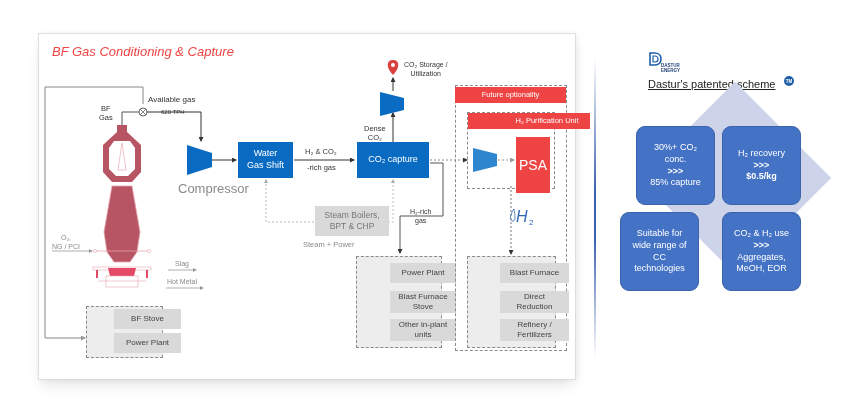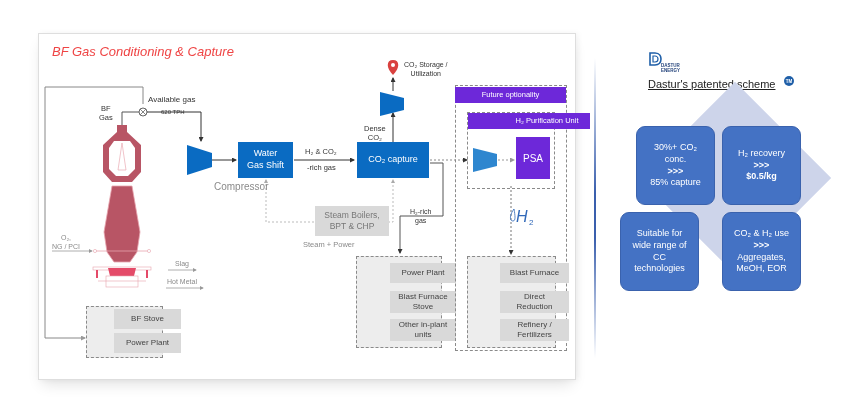--- a/index.html
+++ b/index.html
@@ -4,21 +4,21 @@
 <style>
   html,body{margin:0;padding:0;background:#fff;}
   body{width:858px;height:407px;position:relative;overflow:hidden;font-family:"Liberation Sans",sans-serif;}
   .abs{position:absolute;}
   .slide{position:absolute;left:38px;top:33px;width:536px;height:345px;background:#fff;border:1px solid #dedede;box-shadow:0 8px 14px -4px rgba(0,0,0,0.12),2px 0 6px rgba(0,0,0,0.05);}
   .slide-title{position:absolute;left:52px;top:44px;font-size:13px;font-style:italic;color:#ef4444;}
   svg.flow{position:absolute;left:0;top:0;}
   .lbl{position:absolute;font-size:7.5px;color:#333;text-align:center;line-height:1.25;white-space:nowrap;}
   .lbl-grey{color:#8a8a8a;}
   .bluebox{position:absolute;background:#0a6bc2;color:#fff;font-size:9px;display:flex;align-items:center;justify-content:center;text-align:center;line-height:1.3;}
-  .lightblue{background:#6d28d9;}
+  .lightblue{background:#ef4444;}
   .greybox{position:absolute;background:#d9d9d9;color:#444;font-size:8px;display:flex;align-items:center;justify-content:center;text-align:center;line-height:1.25;margin-left:24px;}
   .dashgroup{position:absolute;border:1px dashed #8a8a8a;background:#ededed;}
   .dashframe{position:absolute;border:1px dashed #8a8a8a;}
   .divider{position:absolute;left:594px;top:58px;width:2px;height:300px;background:linear-gradient(to bottom,rgba(60,90,170,0),#3a5fad 45%,#3a5fad 60%,rgba(60,90,170,0));}
   .quad{position:absolute;width:77px;height:77px;background:#4472c4;border-radius:9px;color:#fff;font-size:9px;text-align:center;display:flex;flex-direction:column;align-items:center;justify-content:center;line-height:1.3;border:1px solid #3a62ad;}
   .diamond{position:absolute;left:667px;top:110px;width:136px;height:136px;background:#cdd4ea;transform:rotate(45deg);}
   .scheme{position:absolute;left:648px;top:78px;font-size:11px;text-decoration:underline;color:#222;}
   .tm{position:absolute;left:784px;top:76px;width:10px;height:10px;border-radius:50%;background:#1f5fa8;color:#fff;font-size:4.5px;display:flex;align-items:center;justify-content:center;font-weight:bold;}
 </style>
 </head>
@@ -93,21 +93,21 @@
 
   <text x="516" y="222" font-family="Liberation Sans, sans-serif" font-size="16" font-style="italic" fill="#3068b8">H</text>
   <text x="529" y="225" font-family="Liberation Sans, sans-serif" font-size="8" fill="#3068b8">2</text>
   <path d="M514,209 C510,214 509,221 513,221 C516,221 515,215 514,209z" fill="none" stroke="#3068b8" stroke-width="0.8"></path>
 </svg>
 
 <div class="lbl" style="left:99px;top:104px;white-space:pre;">BF
 Gas</div>
 <div class="lbl" style="left:148px;top:95px;font-size:8px;">Available gas</div>
 <div class="lbl" style="left:161px;top:109px;font-size:6px;">620 TPH</div>
-<div class="lbl lbl-grey" style="left:178px;top:181px;font-size:10px;margin-left:36px;">Compressor</div>
+<div class="lbl lbl-grey" style="left:178px;top:181px;font-size:13px;">Compressor</div>
 
 <div class="bluebox" style="left:238px;top:142px;width:55px;height:36px;white-space:pre;">Water
 Gas Shift</div>
 <div class="lbl" style="left:305px;top:147px;">H₂ &amp; CO₂</div>
 <div class="lbl" style="left:307px;top:163px;">-rich gas</div>
 
 <div class="bluebox" style="left:357px;top:142px;width:72px;height:36px;">CO₂ capture</div>
 <div class="lbl" style="left:364px;top:124px;white-space:pre;">Dense
 CO₂</div>
 <div class="lbl" style="left:404px;top:61px;font-size:7px;white-space:pre;">CO₂ Storage /
@@ -132,21 +132,21 @@
 <div class="greybox" style="left:366px;top:263px;width:66px;height:20px;">Power Plant</div>
 <div class="greybox" style="left:366px;top:291px;width:66px;height:22px;white-space:pre;">Blast Furnace
 Stove</div>
 <div class="greybox" style="left:366px;top:319px;width:66px;height:22px;white-space:pre;">Other in-plant
 units</div>
 
 <div class="dashframe" style="left:455px;top:85px;width:110px;height:264px;"></div>
 <div class="bluebox lightblue" style="left:455px;top:87px;width:111px;height:16px;font-size:7.5px;">Future optionality</div>
 <div class="dashframe" style="left:467px;top:112px;width:86px;height:75px;"></div>
 <div class="bluebox lightblue" style="left:468px;top:113px;width:86px;height:16px;font-size:7.5px;padding-left:36px;">H₂ Purification Unit</div>
-<div class="bluebox lightblue" style="left:516px;top:137px;width:34px;height:42px;font-size:10px;">PSA</div>
+<div class="bluebox lightblue" style="left:516px;top:137px;width:34px;height:56px;font-size:14px;">PSA</div>
 
 <div class="dashgroup" style="left:467px;top:256px;width:87px;height:90px;"></div>
 <div class="greybox" style="left:476px;top:263px;width:69px;height:20px;">Blast Furnace</div>
 <div class="greybox" style="left:476px;top:291px;width:69px;height:22px;white-space:pre;">Direct
 Reduction</div>
 <div class="greybox" style="left:476px;top:319px;width:69px;height:22px;white-space:pre;">Refinery /
 Fertilizers</div>
 
 <div class="divider"></div>
 

